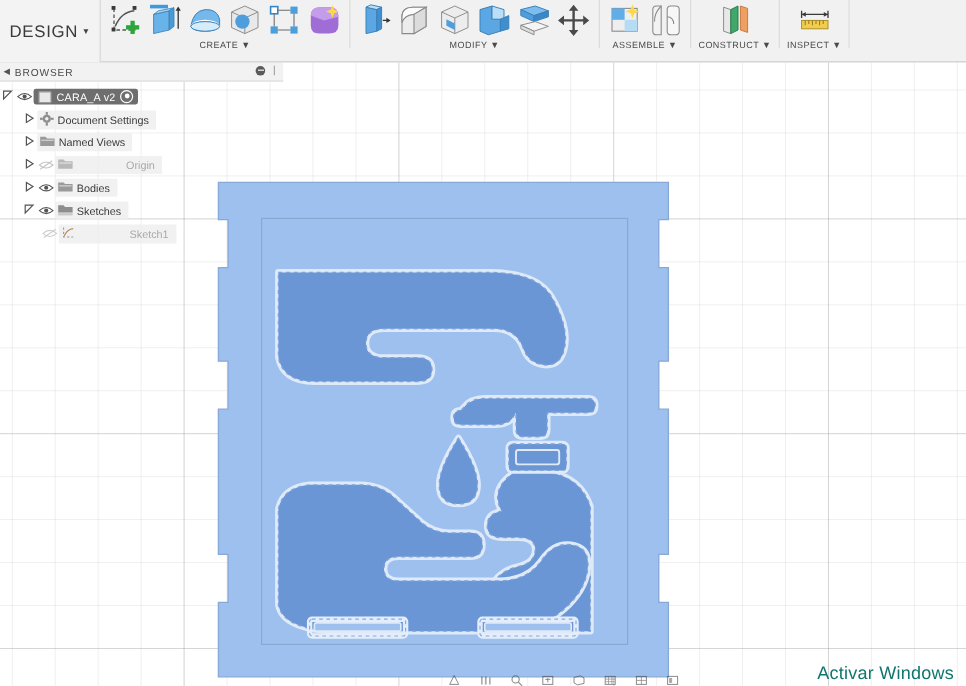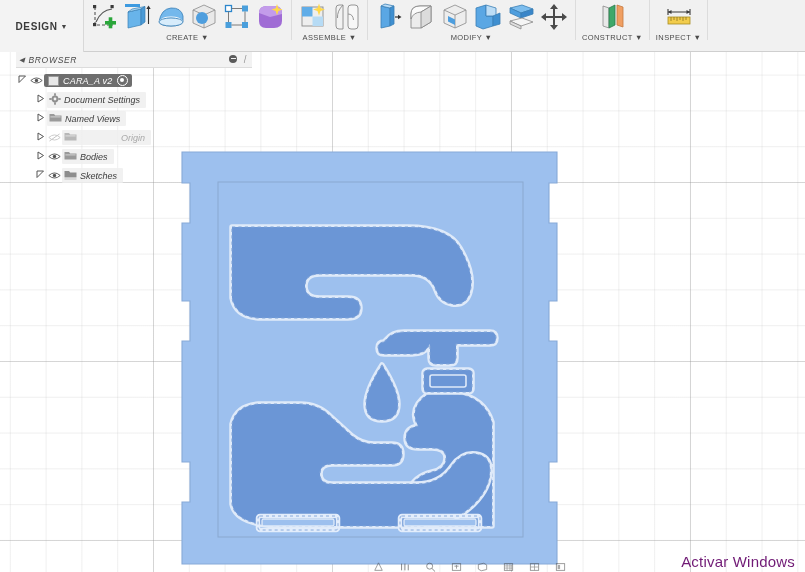--- a/index.html
+++ b/index.html
@@ -19,21 +19,21 @@
     display: flex; align-items: stretch;
     z-index: 40;
   }
   .design-block {
     width: 84px; height: 52px;
     background: #f3f3f3;
     border-right: 1px solid #d8d8d8;
     display: flex; align-items: center; justify-content: center;
   }
   .design-lbl {
-    font-size: 10px; font-weight: bold; color: #3a3a3a;
+    font-size: 14px; font-weight: normal; color: #3a3a3a;
     letter-spacing: .6px; white-space: nowrap;
   }
   .caret { font-size: 7px; margin-left: 3px; color: #444; }
 
   .tgroup {
     position: relative;
     display: flex; flex-direction: column; align-items: center;
     justify-content: flex-start;
     padding: 2px 6px 0 6px;
     border-right: 1px solid #dcdcdc;
@@ -42,22 +42,22 @@
   .tgroup.nb { border-right: none; }
   .ticons { display: flex; align-items: center; gap: 3px; height: 34px; }
   .tlabel {
     font-size: 7.5px; color: #4a4a4a; letter-spacing: .4px;
     white-space: nowrap; margin-top: 1px;
   }
   .ticon { width: 30px; height: 30px; display: block; }
 
   
   .browser {
-    position: absolute; left: 16px; top: 52px; width: 236px; height: 520px;
-    z-index: 30; pointer-events: none; font-style: italic;
+    position: absolute; left: 0; top: 52px; width: 236px; height: 520px;
+    z-index: 30; pointer-events: none;
   }
   .browser-hdr {
     position: relative;
     width: 236px; height: 16px;
     background: #f2f2f2;
     border-bottom: 1px solid #dcdcdc;
     display: flex; align-items: center;
     pointer-events: auto;
   }
   .bh-arrow { font-size: 7px; color: #555; margin: 0 4px 0 3px; }
@@ -129,21 +129,21 @@
       linear-gradient(to right, rgba(185,185,185,0.22) 1px, transparent 1px),
       linear-gradient(to bottom, rgba(185,185,185,0.22) 1px, transparent 1px);
     background-size: 179px 179px, 179px 179px, 35.8px 35.8px, 35.8px 35.8px;
     background-position: -26px -49px, -26px -49px, -26px -49px, -26px -49px;
   }
   .svgwrap { position: absolute; inset: 0; }
 
   
   .watermark {
     position: absolute; right: 10px; bottom: 2px;
-    font-size: 15px; color: #701a75;
+    font-size: 15px; color: #0f766e;
     font-family: "Liberation Sans", sans-serif;
     letter-spacing: .2px; z-index: 35; white-space: nowrap;
   }
 
   
   .statusbar {
     position: absolute; left: 0; bottom: 0; width: 805px; height: 13px;
     z-index: 36; pointer-events: none;
   }
   .sb-icons {
@@ -209,38 +209,20 @@
           <path d="M4 11 Q4 4 12 4 L20 4 Q27 4 27 12 L15 15 Z" fill="#c39cea"></path>
           <path d="M22 2 L23.4 6.2 L27.6 7.6 L23.4 9 L22 13.2 L20.6 9 L16.4 7.6 L20.6 6.2 Z" fill="#ffd84a"></path>
         </svg>
       </div>
       <div class="tlabel"><span>CREATE</span> <span>▼</span></div>
     </div>
 
     <div class="tgroup">
       <div class="ticons">
         <svg class="ticon" viewBox="0 0 30 30">
-          <rect x="4" y="5" width="21" height="19" fill="#eeeeee" stroke="#8a8a8a" stroke-width=".9"></rect>
-          <rect x="4" y="5" width="10.5" height="9.5" fill="#60ade8"></rect>
-          <rect x="14.5" y="14.5" width="10.5" height="9.5" fill="#b6dbf5"></rect>
-          <path d="M21 1.5 L22.5 6 L27 7.5 L22.5 9 L21 13.5 L19.5 9 L15 7.5 L19.5 6 Z" fill="#ffd84a"></path>
-        </svg>
-        <svg class="ticon" viewBox="0 0 30 30">
-          <path d="M5 6 Q5 3 8 3 L12 3 L12 27 L8 27 Q5 27 5 24 Z" fill="#f2f2f2" stroke="#8a8a8a" stroke-width=".9"></path>
-          <path d="M12 3 Q6 9 6.5 16" fill="none" stroke="#8a8a8a" stroke-width=".9"></path>
-          <path d="M17 6 Q17 3 20 3 L24 3 Q27 3 27 6 L27 24 Q27 27 24 27 L20 27 Q17 27 17 24 Z" fill="#f7f7f7" stroke="#8a8a8a" stroke-width=".9"></path>
-          <path d="M17 12 Q22 12 22.5 18" fill="none" stroke="#8a8a8a" stroke-width=".9"></path>
-        </svg>
-      </div>
-      <div class="tlabel"><span>ASSEMBLE</span> <span>▼</span></div>
-    </div>
-
-    <div class="tgroup">
-      <div class="ticons">
-        <svg class="ticon" viewBox="0 0 30 30">
           <path d="M7 4 L16 6 L16 24 L7 26 Z" fill="#5aa7e4" stroke="#3a7fb5" stroke-width=".8"></path>
           <path d="M7 4 L11 2 L20 4 L16 6 Z" fill="#bcddf6" stroke="#3a7fb5" stroke-width=".8"></path>
           <path d="M16 6 L20 4 L20 22 L16 24 Z" fill="#3f8fd0" stroke="#3a7fb5" stroke-width=".8"></path>
           <path d="M21 15 L26 15" stroke="#333" stroke-width="1.2"></path>
           <path d="M27.5 15 L24 12.8 L24 17.2 Z" fill="#333"></path>
         </svg>
         <svg class="ticon" viewBox="0 0 30 30">
           <path d="M4 26 L4 12 Q4 4 13 4 L24 4 L24 20 L14 26 Z" fill="#ececec" stroke="#8a8a8a" stroke-width=".9"></path>
           <path d="M4 12 Q4 4 13 4 L24 4 L14 10 Q6 10.5 4 17 Z" fill="#fbfbfb" stroke="#8a8a8a" stroke-width=".9"></path>
           <path d="M14 10 L24 4 L24 20 L14 26 Z" fill="#dcdcdc" stroke="#8a8a8a" stroke-width=".9"></path>
@@ -261,20 +243,38 @@
           <path d="M4 6 L15 11 L15 16 L4 11 Z" fill="#4e9ede" stroke="#3a7fb5" stroke-width=".8"></path>
           <path d="M15 11 L27 7 L27 12 L15 16 Z" fill="#3a86c9" stroke="#3a7fb5" stroke-width=".8"></path>
           <path d="M4 19 L16 16 L27 20 L15 24 Z" fill="#f5f5f5" stroke="#8a8a8a" stroke-width=".8"></path>
           <path d="M4 19 L15 24 L15 27 L4 22 Z" fill="#dedede" stroke="#8a8a8a" stroke-width=".8"></path>
         </svg>
         <svg class="ticon" viewBox="0 0 30 30">
           <path d="M15 2 L19 7 L16 7 L16 14 L23 14 L23 11 L28 15 L23 19 L23 16 L16 16 L16 23 L19 23 L15 28 L11 23 L14 23 L14 16 L7 16 L7 19 L2 15 L7 11 L7 14 L14 14 L14 7 L11 7 Z" fill="#4a4a4a"></path>
         </svg>
       </div>
       <div class="tlabel"><span>MODIFY</span> <span>▼</span></div>
+    </div>
+
+    <div class="tgroup">
+      <div class="ticons">
+        <svg class="ticon" viewBox="0 0 30 30">
+          <rect x="4" y="5" width="21" height="19" fill="#eeeeee" stroke="#8a8a8a" stroke-width=".9"></rect>
+          <rect x="4" y="5" width="10.5" height="9.5" fill="#60ade8"></rect>
+          <rect x="14.5" y="14.5" width="10.5" height="9.5" fill="#b6dbf5"></rect>
+          <path d="M21 1.5 L22.5 6 L27 7.5 L22.5 9 L21 13.5 L19.5 9 L15 7.5 L19.5 6 Z" fill="#ffd84a"></path>
+        </svg>
+        <svg class="ticon" viewBox="0 0 30 30">
+          <path d="M5 6 Q5 3 8 3 L12 3 L12 27 L8 27 Q5 27 5 24 Z" fill="#f2f2f2" stroke="#8a8a8a" stroke-width=".9"></path>
+          <path d="M12 3 Q6 9 6.5 16" fill="none" stroke="#8a8a8a" stroke-width=".9"></path>
+          <path d="M17 6 Q17 3 20 3 L24 3 Q27 3 27 6 L27 24 Q27 27 24 27 L20 27 Q17 27 17 24 Z" fill="#f7f7f7" stroke="#8a8a8a" stroke-width=".9"></path>
+          <path d="M17 12 Q22 12 22.5 18" fill="none" stroke="#8a8a8a" stroke-width=".9"></path>
+        </svg>
+      </div>
+      <div class="tlabel"><span>ASSEMBLE</span> <span>▼</span></div>
     </div>
 
     <div class="tgroup">
       <div class="ticons">
         <svg class="ticon" viewBox="0 0 30 30">
           <path d="M6 4 L12 6 L12 26 L6 24 Z" fill="#e8e8e8" stroke="#8a8a8a" stroke-width=".8"></path>
           <path d="M12 6 L18 3 L18 23 L12 26 Z" fill="#3fa86a" stroke="#2c7a4c" stroke-width=".8"></path>
           <path d="M20 3 L26 5 L26 25 L20 23 Z" fill="#f09f62" stroke="#c57840" stroke-width=".8"></path>
         </svg>
       </div>
@@ -725,20 +725,38 @@
           <span>
             <svg width="13" height="11" viewBox="0 0 13 11">
                 <path d="M.5 2 L5 2 L6.2 3.4 L12.5 3.4 L12.5 8 L.5 8 Z" fill="#8d8d8d"></path>
                 <path d="M.5 8.6 L12.5 8.6 M.5 10 L12.5 10" stroke="#b5b5b5" stroke-width=".8"></path>
               </svg>
           </span>
           <span class="tlbl">Sketches</span>
         </span>
       </div>
 
+      <div class="trow">
+        <span class="indent2"></span>
+        <span class="eye">
+          <svg width="13" height="9" viewBox="0 0 13 9">
+              <path d="M.8 4.5 Q6.5 -.6 12.2 4.5 Q6.5 9.6 .8 4.5 Z" fill="none" stroke="#cfcfcf" stroke-width=".9"></path>
+              <path d="M1.5 8 L11.5 1" stroke="#cfcfcf" stroke-width="1"></path>
+            </svg>
+        </span>
+        <span class="chip">
+          <span>
+            <svg width="13" height="12" viewBox="0 0 13 12">
+                <path d="M2 1.5 L2 9.5 L10 9.5" stroke="#9a9a9a" stroke-width=".9" fill="none" stroke-dasharray="2 1.6"></path>
+                <path d="M2.5 8.6 Q5 3 10 2.6" stroke="#b58c5a" stroke-width="1" fill="none"></path>
+              </svg>
+          </span>
+          <span class="tlbl dim">Sketch1</span>
+        </span>
+      </div>
 
 
     </div>
   </div>
 
   <div class="statusbar">
     <div class="sb-icons">
       <svg class="sb-ic" viewBox="0 0 13 12">
           <path d="M6.5 1 L11 10 L2 10 Z" fill="none" stroke="#444" stroke-width="1"></path>
         </svg>

